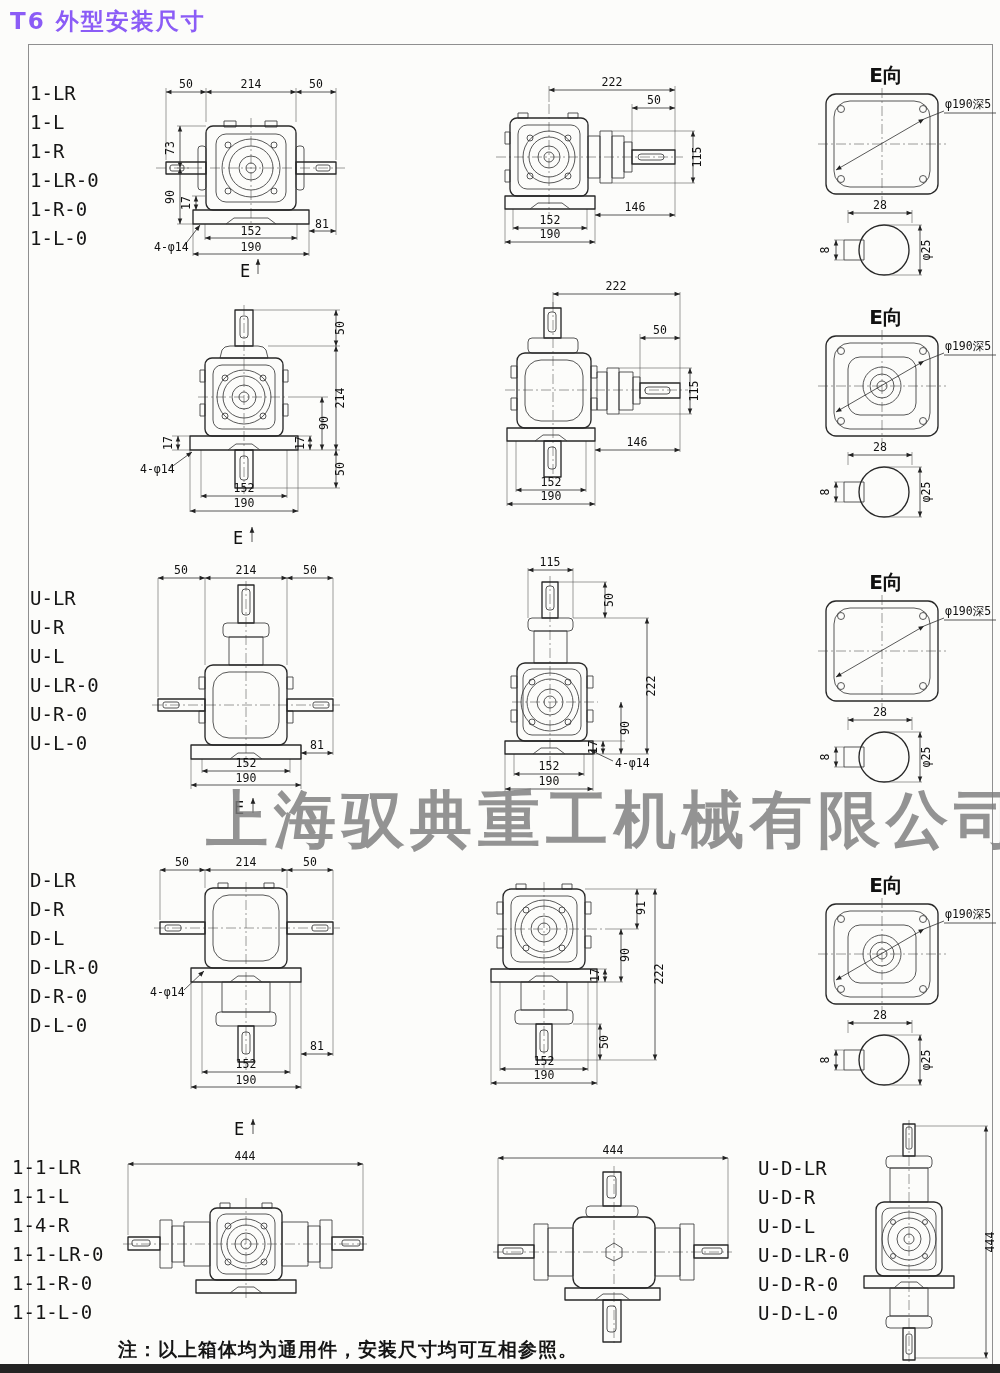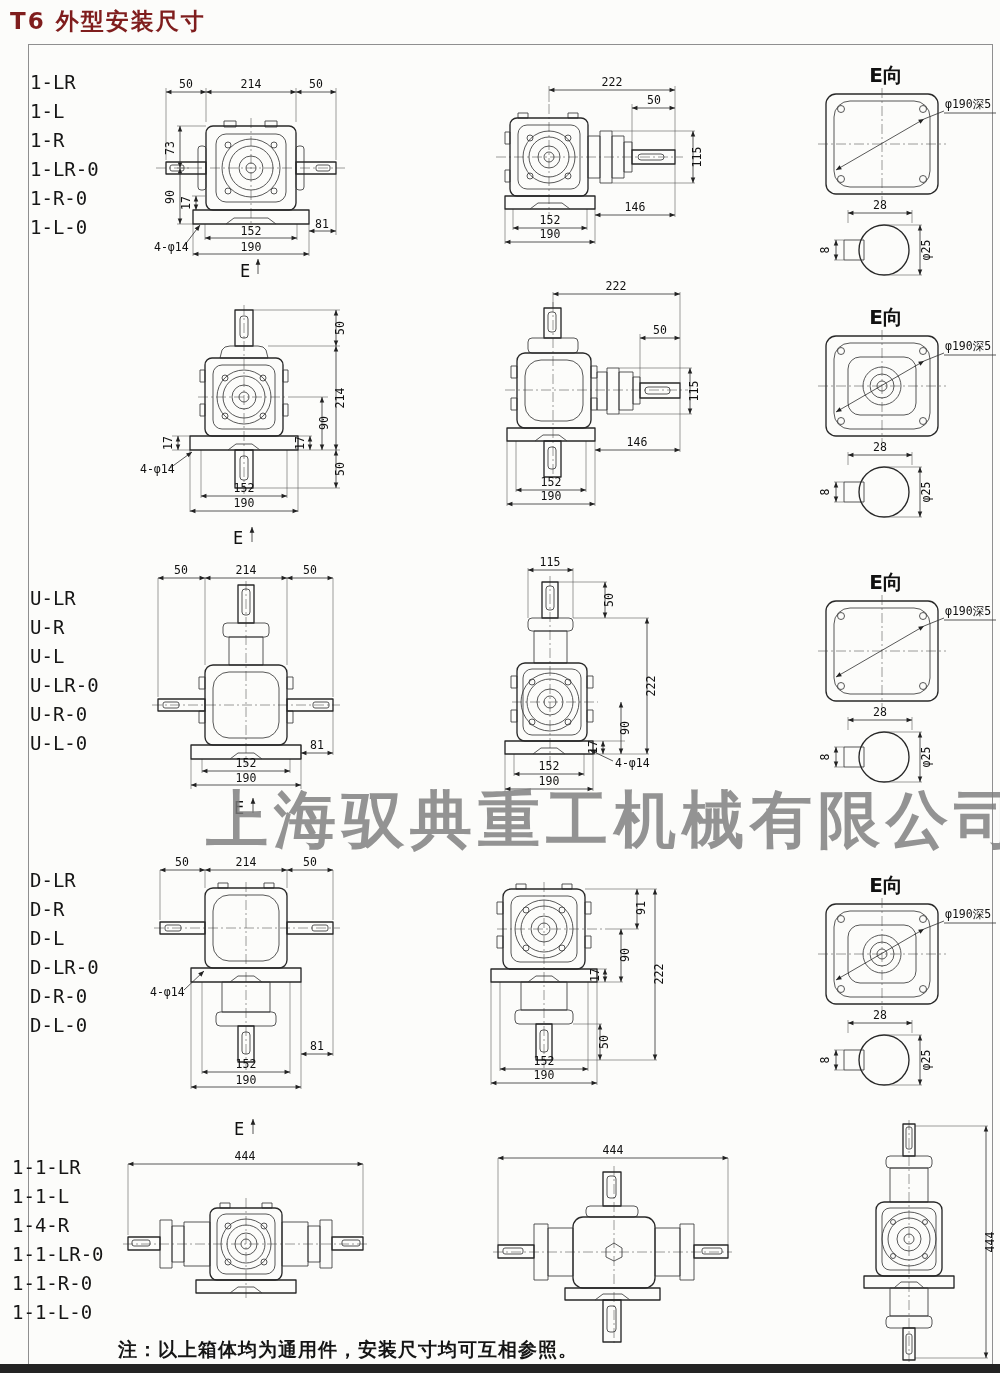--- a/index.html
+++ b/index.html
@@ -1,19 +1,19 @@
 <!DOCTYPE html>
 <html><head>
 <meta charset="utf-8">
 <style>
   html,body{margin:0;padding:0;background:#fff;}
   #page{position:relative;width:1000px;height:1373px;background:#fcfcfa;overflow:hidden;
         font-family:"DejaVu Sans",sans-serif;color:#141414;}
   #frame{position:absolute;left:28px;top:44px;width:963px;height:1319px;border:1px solid #8f8f8f;}
-  #title{position:absolute;left:10px;top:6px;font-size:23px;font-weight:bold;letter-spacing:2px;color:#7f1d1d;}
+  #title{position:absolute;left:10px;top:6px;font-size:23px;font-weight:bold;letter-spacing:2px;color:#8b5cf6;}
   .models{position:absolute;font-family:"DejaVu Sans Mono",monospace;font-size:19px;line-height:29px;color:#161616;white-space:nowrap;}
   .svgbox{position:absolute;}
   svg{overflow:visible;}
   svg .ln{stroke:#282828;stroke-width:1.35;fill:none;stroke-linejoin:round;}
   svg .tn{stroke:#3a3a3a;stroke-width:.85;fill:none;stroke-linejoin:round;}
   svg .dm{stroke:#2f2f2f;stroke-width:.8;fill:none;}
   svg .xt{stroke:#5a5a5a;stroke-width:.6;fill:none;}
   svg .cl{stroke:#4a4a4a;stroke-width:.55;fill:none;stroke-dasharray:10 3 2 3;}
   svg text{font-family:"DejaVu Sans Mono",monospace;fill:#111;}
   svg .dt{font-size:11.5px;text-anchor:middle;}
@@ -33,21 +33,21 @@
   <marker id="ar" viewBox="0 0 10 10" refX="9" refY="5" markerWidth="8" markerHeight="8" orient="auto-start-reverse">
     <path d="M0.5,1.5 L9,5 L0.5,8.5 z" fill="#222"></path>
   </marker>
  </defs>
 </svg>
 
 <div id="page">
   <div id="title">T6 外型安装尺寸</div>
   <div id="frame"></div>
 
-  <div class="models" style="left:30px;top:68px">
+  <div class="models" style="left:30px;top:79px">
     <div>1-LR</div>
     <div>1-L</div>
     <div>1-R</div>
     <div>1-LR-0</div>
     <div>1-R-0</div>
     <div>1-L-0</div>
   </div>
   <div class="models" style="left:30px;top:584px">
     <div>U-LR</div>
     <div>U-R</div>
@@ -64,20 +64,28 @@
     <div>D-R-0</div>
     <div>D-L-0</div>
   </div>
   <div class="models" style="left:12px;top:1153px">
     <div>1-1-LR</div>
     <div>1-1-L</div>
     <div>1-4-R</div>
     <div>1-1-LR-0</div>
     <div>1-1-R-0</div>
     <div>1-1-L-0</div>
+  </div>
+  <div class="models" style="left:758px;top:1154px">
+    <div>U-D-LR</div>
+    <div>U-D-R</div>
+    <div>U-D-L</div>
+    <div>U-D-LR-0</div>
+    <div>U-D-R-0</div>
+    <div>U-D-L-0</div>
   </div>
 
   <div class="svgbox" style="left:148px;top:78px">
   <svg width="205" height="200" viewBox="0 0 205 200">
     <g class="xt">
       <line x1="18" y1="82" x2="18" y2="10"></line>
           <line x1="58" y1="44" x2="58" y2="10"></line>
       <line x1="148" y1="44" x2="148" y2="10"></line>
           <line x1="188" y1="82" x2="188" y2="10"></line>
       <line x1="58" y1="48" x2="29" y2="48"></line>

